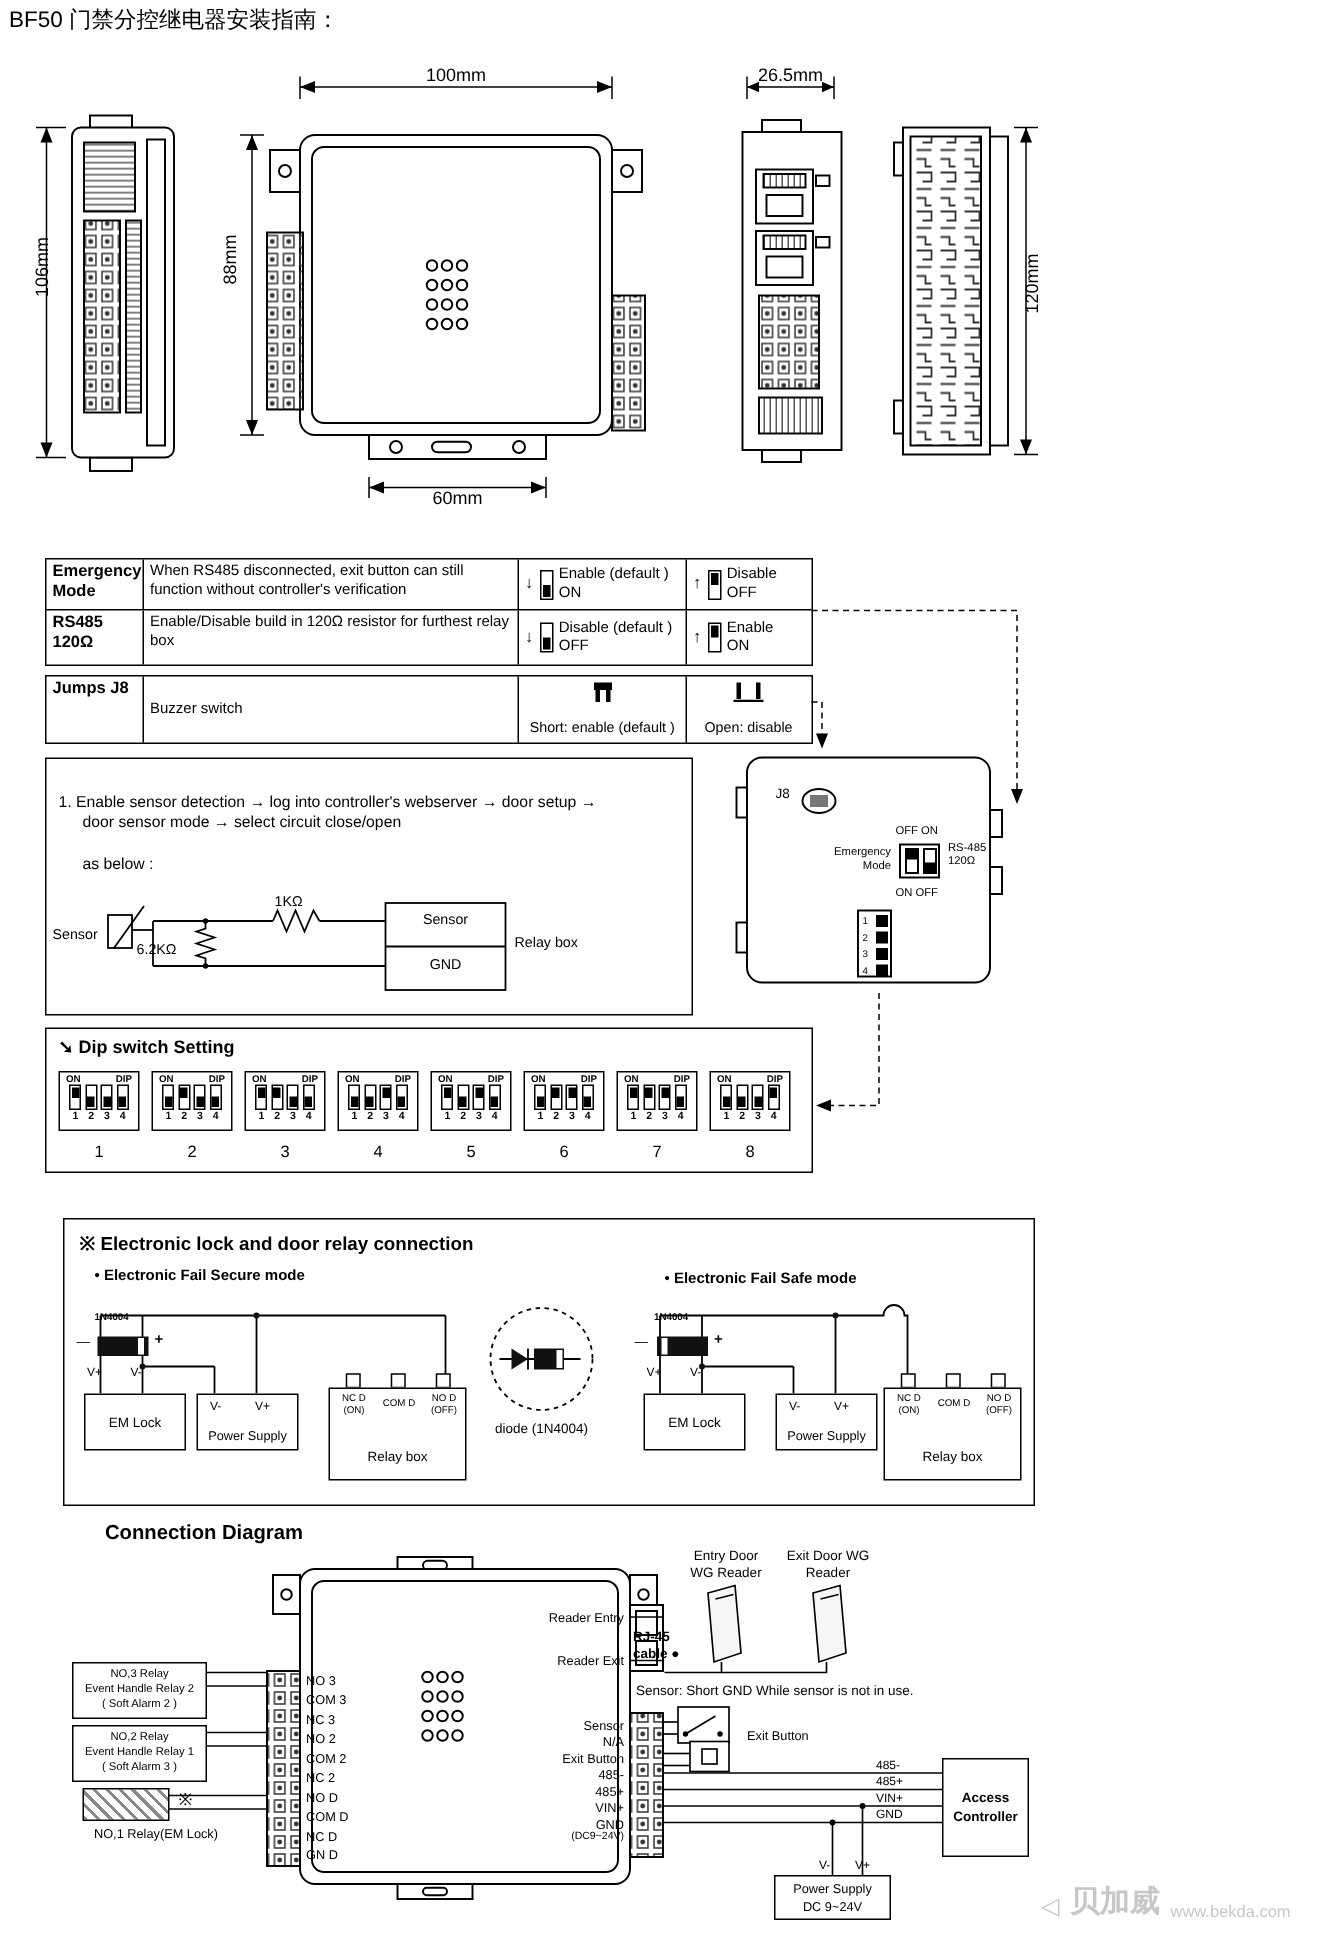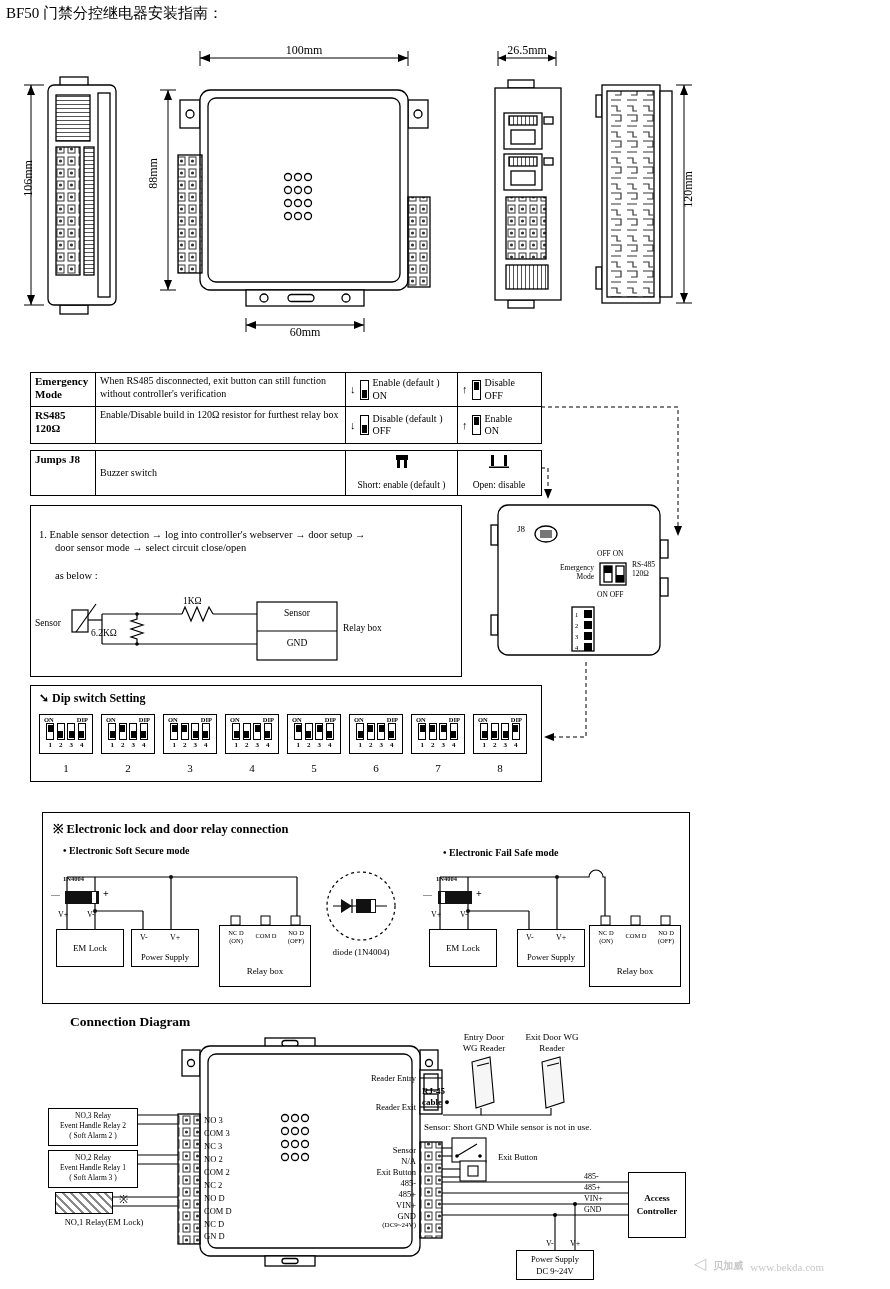--- a/index.html
+++ b/index.html
@@ -1,18 +1,18 @@
 <!DOCTYPE html>
 <html><head>
 <meta charset="utf-8">
 <style>
 *{margin:0;padding:0;box-sizing:border-box}
 html,body{background:#fff}
 #page{position:relative;width:890px;height:1289px;background:#fff;color:#000;
-  font-family:Liberation Serif, serif;overflow:hidden}
+  font-family:Liberation Sans, sans-serif;overflow:hidden}
 .abs{position:absolute}
 svg{display:block;overflow:visible}
 .b{font-weight:700}
 .c{text-align:center}
 .r{text-align:right}
 .nw{white-space:nowrap}
 .bx{border:1px solid #000;background:#fff}
 .vlabel{transform:rotate(-90deg)}
 .t65{font-size:6.5px}.t7{font-size:7px}.t75{font-size:7.5px}.t8{font-size:8px}
 .t85{font-size:8.5px}.t9{font-size:9px}.t95{font-size:9.5px}.t10{font-size:10px}
@@ -467,21 +467,21 @@
             <span>3</span>
             <span>4</span>
           </div>
         </div>
         <div class="dipaddr" style="left: 442px;">8</div>
       </div>
   </div>
 
   <div class="abs bx" style="left:42px;top:812px;width:648px;height:192px">
     <div class="abs b t125 nw" style="left:10px;top:7px">※ Electronic lock and door relay connection</div>
-    <div class="abs subt nw" style="left:20px;top:32px">Electronic Soft Secure mode</div>
+    <div class="abs subt nw" style="left:20px;top:32px">Electronic Fail Secure mode</div>
     <div class="abs subt nw" style="left:400px;top:34px">Electronic Fail Safe mode</div>
 
     <svg class="abs" style="left:0;top:50px" width="648" height="142">
       <g fill="none" stroke="#000" stroke-width="1.2">
 
         <line x1="24" y1="14" x2="24" y2="66"></line>
         <line x1="52" y1="14" x2="52" y2="66"></line>
         <line x1="24" y1="14" x2="254" y2="14"></line>
         <line x1="254" y1="14" x2="254" y2="62"></line>
         <line x1="128" y1="14" x2="128" y2="66"></line>
@@ -704,17 +704,17 @@
     <span>NO,2 Relay</span><br>
     <span>Event Handle Relay 1</span><br>
     <span>( Soft Alarm 3 )</span>
   </div>
   <div class="abs hatch" style="left:55px;top:1192px;width:58px;height:22px"></div>
   <div class="abs t11 nw" style="left:119px;top:1191px">※</div>
   <div class="abs t85 c" style="left:44px;top:1217px;width:120px">NO,1 Relay(EM Lock)</div>
 
   <div class="abs wm" style="left:694px;top:1254px">
     <span style="font-size:16px">◁</span>
-    <span class="b" style="font-size:10px">贝加威</span>
+    <span class="b" style="font-size:20px">贝加威</span>
     <span style="font-size:11px">www.bekda.com</span>
   </div>
 
 </div>
 
 </body></html>

